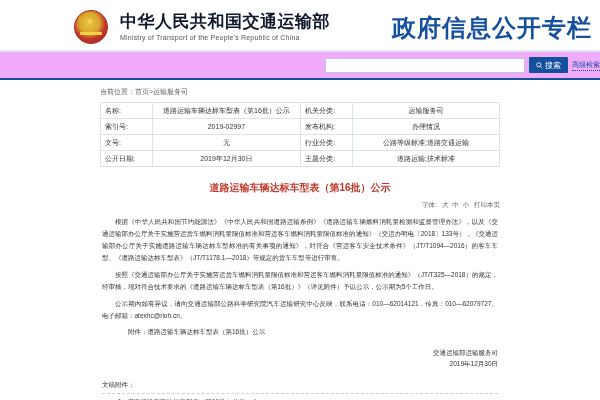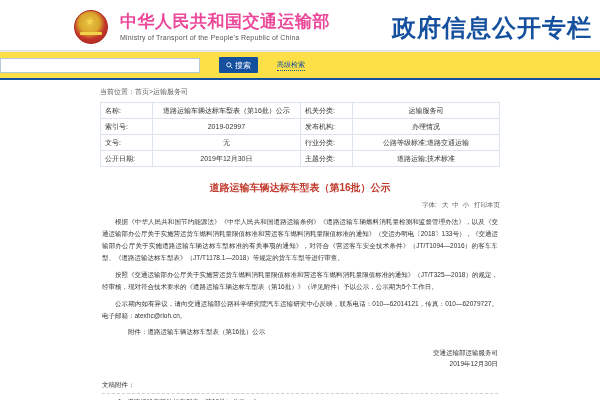--- a/index.html
+++ b/index.html
@@ -61,21 +61,21 @@
     background: #f3d34a;
     border-radius: 1px;
   }
   .titleblock {
     margin-left: 10px;
     line-height: 1.15;
   }
   .title-cn {
     font-size: 17px;
     font-weight: bold;
-    color: #ec4899;
+    color: #0f172a;
     letter-spacing: 0.5px;
   }
   .title-en {
     font-size: 7px;
     color: #555;
     margin-top: 2px;
     letter-spacing: 0.2px;
   }
   .banner {
     position: absolute;
@@ -83,27 +83,27 @@
     top: 12px;
     font-size: 24px;
     font-weight: bold;
     color: #15509e;
     letter-spacing: 1px;
   }
 
   
   .searchbar {
     height: 26px;
-    background: #fde047;
+    background: #f0abfc;
     border-top: 1px solid #dfe7f1;
     border-bottom: 2px solid #15509e;
     display: flex;
     align-items: center;
-    justify-content: flex-start;
-    gap: 19px;
+    justify-content: flex-end;
+    gap: 4px;
   }
   .search-input {
     width: 200px;
     height: 15px;
     border: 1px solid #b9c8da;
     background: #fff;
     font-size: 8px;
     padding: 0 4px;
     box-sizing: border-box;
     color: #666;

